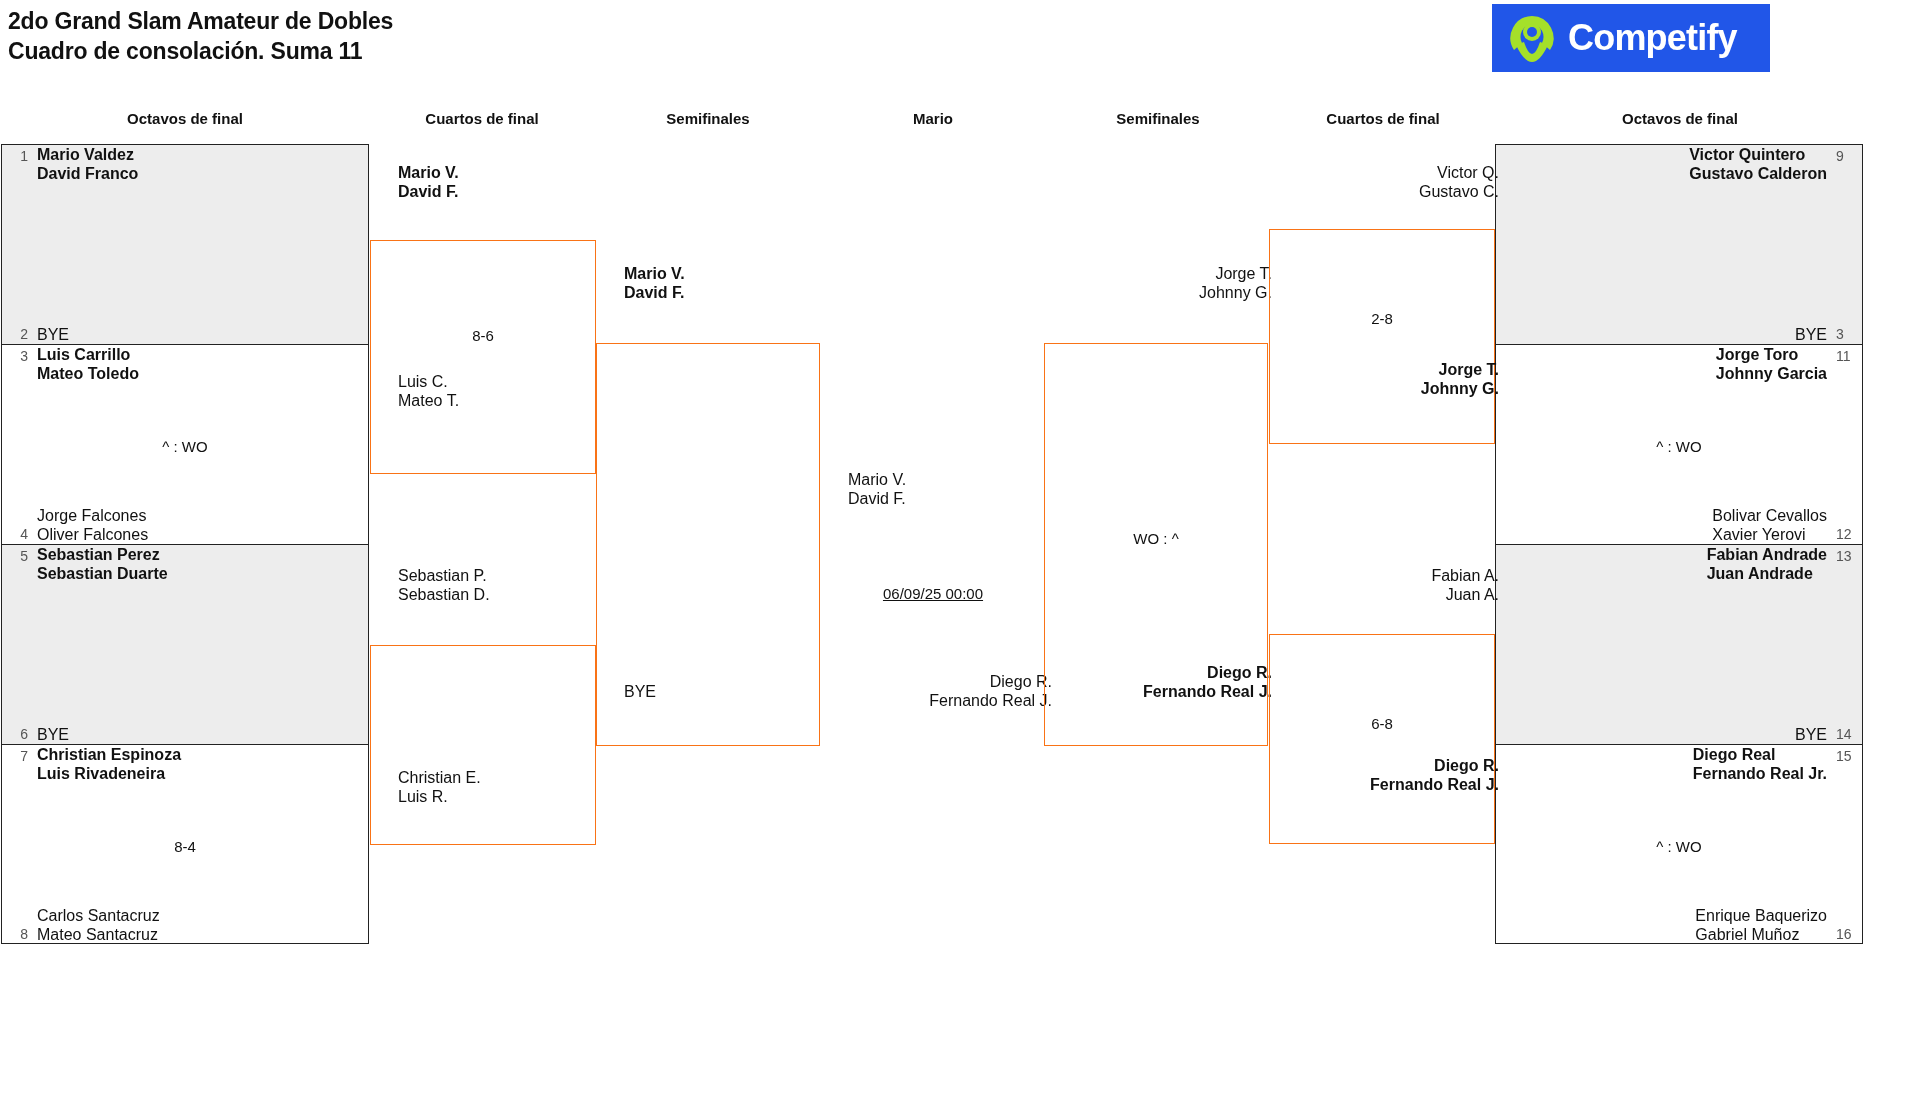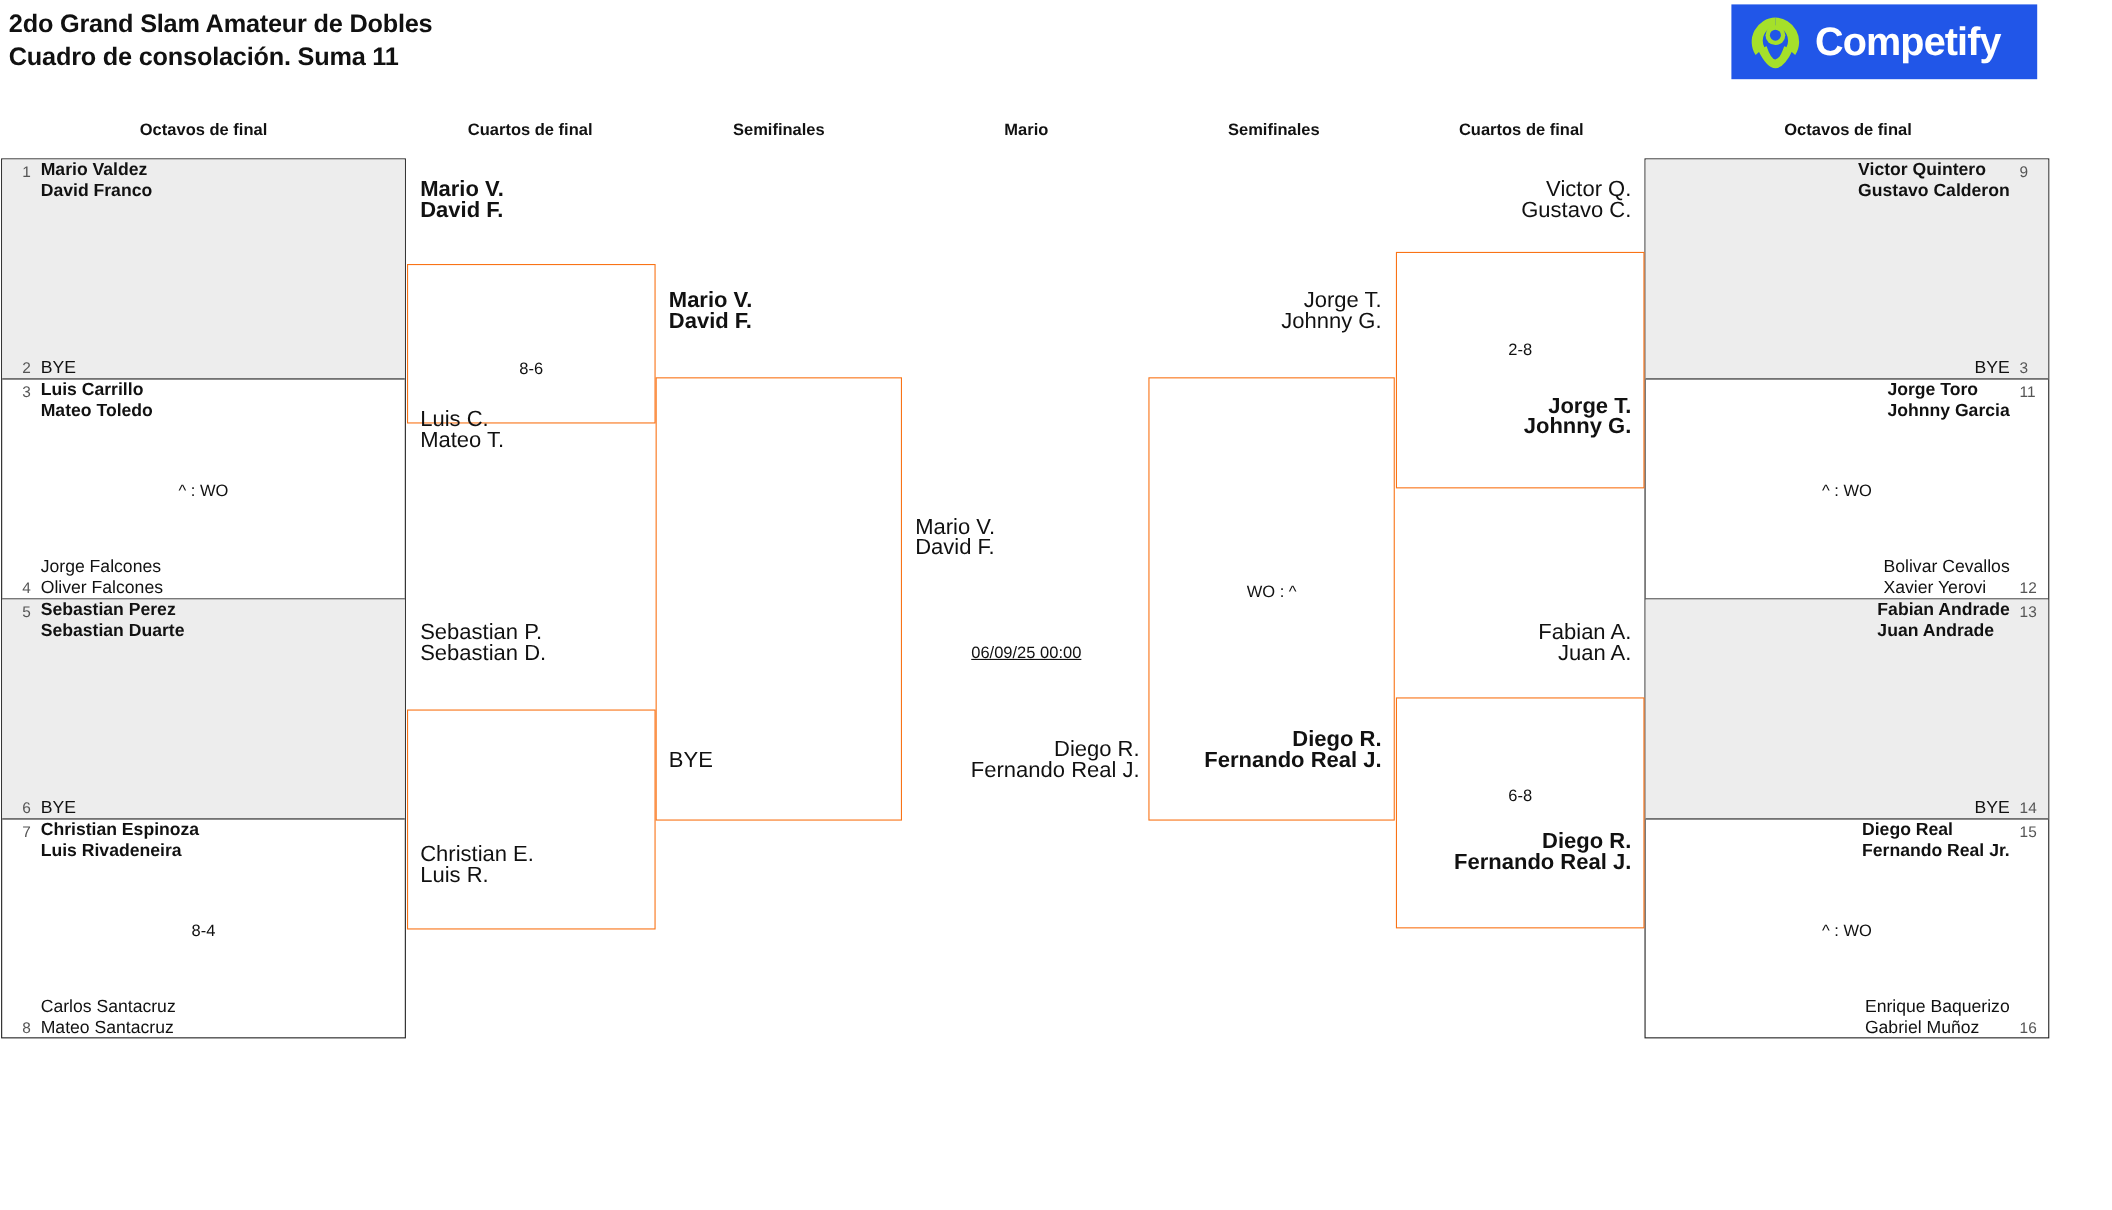--- a/index.html
+++ b/index.html
@@ -3,21 +3,21 @@
 <meta charset="utf-8">
 <style>
   * { box-sizing: border-box; margin:0; padding:0; }
   html,body{ background:#fff; }
   body{
     width:1920px; height:1100px; position:relative; overflow:hidden;
     font-family:"Liberation Sans", sans-serif; color:#111;
   }
   
   #title{ position:absolute; left:8px; top:6px; font-size:23px; font-weight:700; line-height:30px; letter-spacing:-.2px;}
-  #logo{ position:absolute; left:1574px; top:4px; width:278px; height:68px; background:#2156e8;
+  #logo{ position:absolute; left:1492px; top:4px; width:278px; height:68px; background:#2156e8;
          display:flex; align-items:center; padding-left:14px; gap:10px;}
   #logo .mark{ width:52px; height:52px; position:relative; flex:0 0 auto;}
   #logo .wordmark{ color:#fff; font-size:36px; font-weight:700; letter-spacing:-.8px;}
   
   .rh{ position:absolute; top:110px; font-size:15px; font-weight:600; text-align:center; white-space:nowrap; transform:translateX(-50%); }
   
   .oct-col{ position:absolute; top:144px; width:368px; height:800px; border:1px solid #222; }
   .pair{ position:absolute; left:0; width:100%; height:200px; border-bottom:1px solid #222; }
   .pair.last{ border-bottom:none; }
   .pair.shade{ background:#ededed; }
@@ -30,21 +30,21 @@
   .slot.bottom .nm{ padding-bottom:1px; }
   
   .oct-col.right .slot{ flex-direction:row-reverse; }
   .oct-col.right .seed{ text-align:left; }
   .oct-col.right .nm{ padding-left:0; padding-right:9px; }
   .oct-score{ position:absolute; left:0; width:100%; top:93px; text-align:center; font-size:15px; }
   
   .cbox{ position:absolute; border:1px solid #f97316; }
   .cbox .sc{ position:absolute; left:0; width:100%; text-align:center; font-size:15px; }
   
-  .lbl{ position:absolute; font-size:20px; line-height:19px; white-space:nowrap; }
+  .lbl{ position:absolute; font-size:16px; line-height:19px; white-space:nowrap;margin-left:16px; }
   .lbl.w{ font-weight:700; }
   .lbl.r{ text-align:right; transform:translateX(-100%); }
   .date{ position:absolute; font-size:15px; text-align:center; transform:translateX(-50%); white-space:nowrap;text-decoration:underline;}
 </style>
 </head>
 <body>
 
 <div id="title">
   <div>2do Grand Slam Amateur de Dobles</div>
   <div>Cuadro de consolación. Suma 11</div>
@@ -210,21 +210,21 @@
     <div class="slot bottom">
       <span class="seed">16</span>
       <span class="nm">
         <span>Enrique Baquerizo</span><br>
         <span>Gabriel Muñoz</span>
       </span>
     </div>
   </div>
 </div>
 
-<div class="cbox" style="left:370px; top:240px; width:226px; height:145px">
+<div class="cbox" style="left:370px; top:240px; width:226px; height:234px">
   <div class="sc" style="top:86px">8-6</div>
 </div>
 <div class="lbl w" style="left:382px; top:163px">
   <span>Mario V.</span><br>
   <span>David F.</span>
 </div>
 <div class="lbl" style="left:382px; top:372px">
   <span>Luis C.</span><br>
   <span>Mateo T.</span>
 </div>

